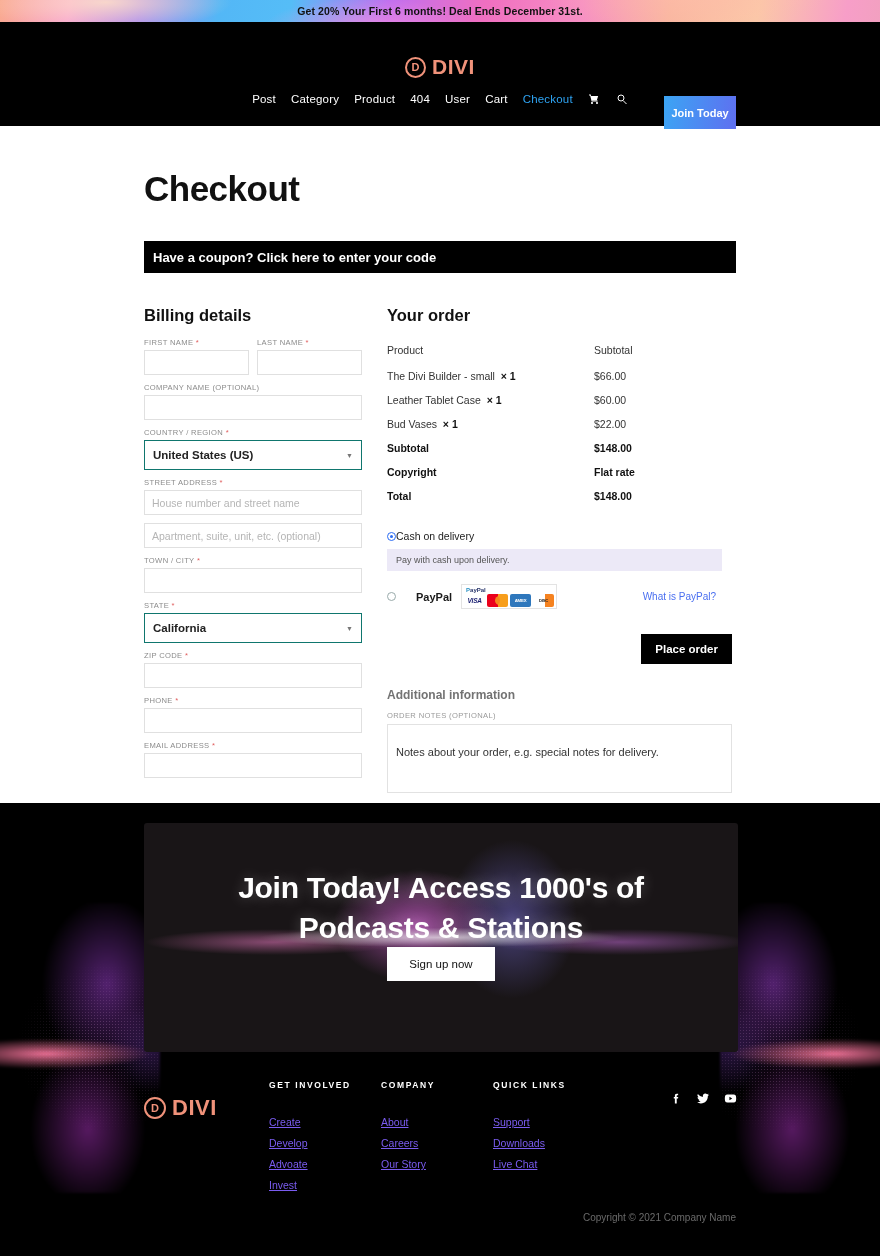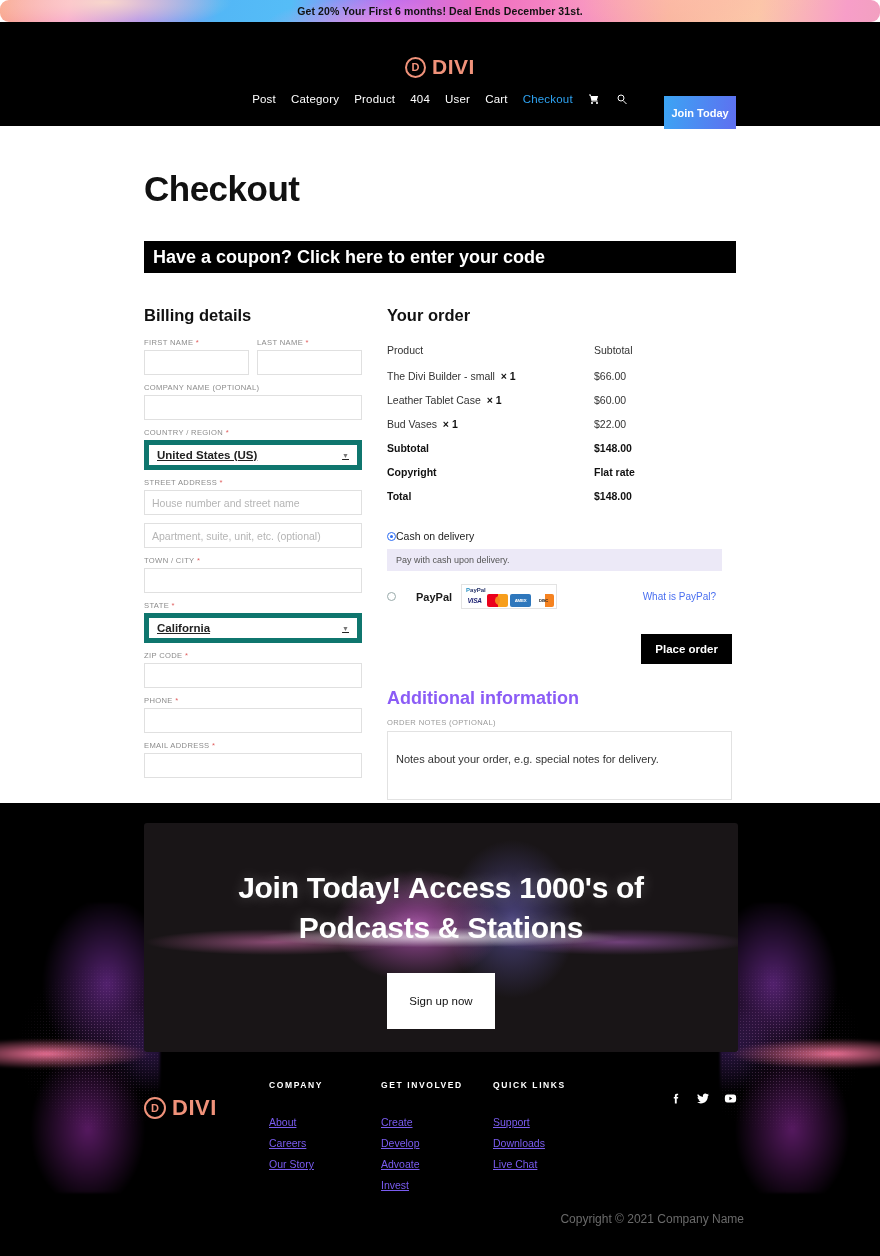--- a/index.html
+++ b/index.html
@@ -15,21 +15,21 @@
   }
 
   
   .promo-bar {
     height: 22px;
     background: linear-gradient(100deg,
         #f9a98f 0%, #f7a4d0 8%, #a88af0 16%, #53b7f6 25%,
         #55bdf7 33%, #c06ff0 44%, #f06fc0 55%, #f78fc4 66%,
         #f9b6a0 76%, #fbc8a8 86%, #f79ec8 96%, #f2a0c0 100%);
     display: flex; align-items: center; justify-content: center;
-    position: relative; overflow: hidden; border-radius: 9px;
+    position: relative; overflow: hidden;
   }
   .promo-bar .gloss {
     position:absolute; inset:0;
     background:
       radial-gradient(ellipse 180px 40px at 12% 10%, rgba(255,225,200,.85), transparent 70%),
       radial-gradient(ellipse 150px 40px at 42% 120%, rgba(255,150,220,.6), transparent 70%),
       radial-gradient(ellipse 200px 50px at 78% -20%, rgba(255,190,170,.55), transparent 70%);
     pointer-events:none;
   }
   .promo-text {
@@ -78,21 +78,21 @@
   .page { padding: 0 144px; background:#fff; }
   .page-title {
     font-size: 35px; font-weight: 700; margin: 0;
     padding-top: 43px; letter-spacing: -.5px; color:#111;
   }
   .coupon-bar {
     margin-top: 32px; height: 32px; background:#000;
     display:flex; align-items:center; padding-left: 9px;
     cursor:pointer;
   }
-  .coupon-bar span { color:#fff; font-size: 18px; font-weight: 700; text-align: center; }
+  .coupon-bar span { color:#fff; font-size: 13px; font-weight: 700; text-align: center; }
 
   .cols { display:flex; gap: 25px; margin-top: 33px; }
   .col-left { width: 218px; }
   .col-right { width: 345px; }
 
   h3.section-title {
     font-size: 16.5px; font-weight: 700; margin: 0 0 13px 0; color:#111;
   }
   .field { margin-bottom: 8px; }
   .field-label {
@@ -102,23 +102,23 @@
   .req { color:#e06060; }
   .input {
     width: 100%; height: 25px; border: 1px solid #e0e0e0; background:#fff;
     font-size: 10.5px; font-family: inherit; color:#333; padding: 0 7px;
     outline:none;
   }
   .input::placeholder { color:#b5b5b5; font-size:10.5px; }
   .row2 { display:flex; gap: 8px; }
   .row2 .field { flex: 1; margin-bottom: 8px; }
   .select-box {
-    width:100%; height: 30px; border:5px solid #0f766e; background:#fff;
+    width:100%; height: 30px; border:1px solid #0f766e; background:#fff;
     display:flex; align-items:center; justify-content:space-between;
-    padding: 0 8px; font-size: 11.5px; font-weight:700; color:#222; cursor:pointer;text-decoration:underline;
+    padding: 0 8px; font-size: 11.5px; font-weight:700; color:#222; cursor:pointer;
   }
   .select-box .caret { font-size: 7px; color:#777; }
 
   .ship-diff {
     display:flex; align-items:center; gap: 7px; margin-top: 28px; cursor:pointer;
   }
   .ship-diff .cbx {
     width: 8px; height: 8px; border:1px solid #9a9a9a; background:#fff;
   }
   .ship-diff .lbl { font-size: 15px; font-weight: 700; color:#111; }
@@ -170,21 +170,21 @@
     position:absolute; right:16px; font-size: 10px; color:#4a6ff0; text-decoration:none; cursor:pointer;
   }
   .place-order-wrap { display:flex; justify-content:flex-end; margin-top: 25px; }
   .place-order {
     background:#000; color:#fff; border:none; font-family:inherit;
     font-size: 11.5px; font-weight:700; padding: 9px 14px; cursor:pointer;
   }
 
   
   .addl { margin-top: 24px; }
-  .addl h3 { font-size: 18px; font-weight:700; margin:0 0 9px 0; color:#8b5cf6; }
+  .addl h3 { font-size: 12px; font-weight:700; margin:0 0 9px 0; color:#737373; }
   .notes-label { font-size: 7.6px; color:#9a9a9a; letter-spacing:.35px; display:block; margin-bottom: 4px; }
   .notes {
     width: 100%; height: 69px; border:1px solid #e2e2e2; background:#fff;
     font-family:inherit; font-size: 11px; color:#333; padding: 21px 8px; resize:none; outline:none;
   }
   .notes::placeholder { color:#333; }
 
   
   .footer {
     position:absolute; left:0; top: 803px; width: 880px; height: 453px;
@@ -223,22 +223,22 @@
       radial-gradient(ellipse 90px 110px at 62% 42%, rgba(120,110,220,.5), transparent 72%),
       radial-gradient(ellipse 180px 18px at 22% 52%, rgba(230,120,190,.55), transparent 72%),
       radial-gradient(ellipse 180px 18px at 80% 52%, rgba(200,110,220,.5), transparent 72%);
   }
   .cta-inner { position:relative; text-align:center; padding-top: 45px; }
   .cta-title {
     font-size: 30px; font-weight: 700; color:#fff; line-height: 1.32;
     margin:0; letter-spacing:-.3px; text-shadow: 0 0 14px rgba(255,255,255,.25);
   }
   .cta-btn {
-    margin-top: 26px; background:#fff; color:#111; border:none; font-family:inherit;
-    font-size: 11.5px; padding: 22px 22px; cursor:pointer;
+    background:#fff; color:#111; border:none; font-family:inherit;
+    font-size: 11.5px; padding: 11px 22px; cursor:pointer;
   }
 
   .footer-cols {
     position:absolute; left: 144px; top: 277px; width: 594px;
     display:flex; align-items:flex-start;
   }
   .f-logo { display:flex; align-items:center; gap: 6px; width: 125px; padding-top: 15px; }
   .f-logo .logo-ring { width:22px; height:22px; }
   .f-logo .logo-text { font-size: 22px; }
   .f-col { width: 112px; }
@@ -248,22 +248,22 @@
   }
   .f-col a {
     display:block; font-size: 10.5px; color:#7a5cf0; text-decoration: underline;
     margin-bottom: 9px; cursor:pointer;
   }
   .socials { margin-left: auto; display:flex; gap: 13px; padding-top: 12px; }
   .socials .s {
     color:#fff; font-size: 13px; cursor:pointer; display:inline-flex; align-items:center;
   }
   .copyright {
-    position:absolute; right: 136px; top: 409px;
-    font-size: 12px; color:#6a6a6a;
+    position:absolute; right: 144px; top: 409px;
+    font-size: 10px; color:#6a6a6a;
   }
 </style>
 </head>
 <body>
 
 <div class="promo-bar">
   <div class="gloss"></div>
   <div class="promo-text">Get 20% Your First 6 months! Deal Ends December 31st.</div>
 </div>
 
@@ -475,32 +475,32 @@
     </div>
   </div>
 
   <div class="footer-cols">
     <div class="f-logo">
       <span class="logo-ring">D</span>
       <span class="logo-text">DIVI</span>
     </div>
 
     <div class="f-col">
-      <h4>COMPANY</h4>
-      <a>About</a>
-      <a>Careers</a>
-      <a>Our Story</a>
-    </div>
-
-    <div class="f-col">
       <h4>GET INVOLVED</h4>
       <a>Create</a>
       <a>Develop</a>
       <a>Advoate</a>
       <a>Invest</a>
+    </div>
+
+    <div class="f-col">
+      <h4>COMPANY</h4>
+      <a>About</a>
+      <a>Careers</a>
+      <a>Our Story</a>
     </div>
 
     <div class="f-col">
       <h4>QUICK LINKS</h4>
       <a>Support</a>
       <a>Downloads</a>
       <a>Live Chat</a>
     </div>
 
     <div class="socials">

